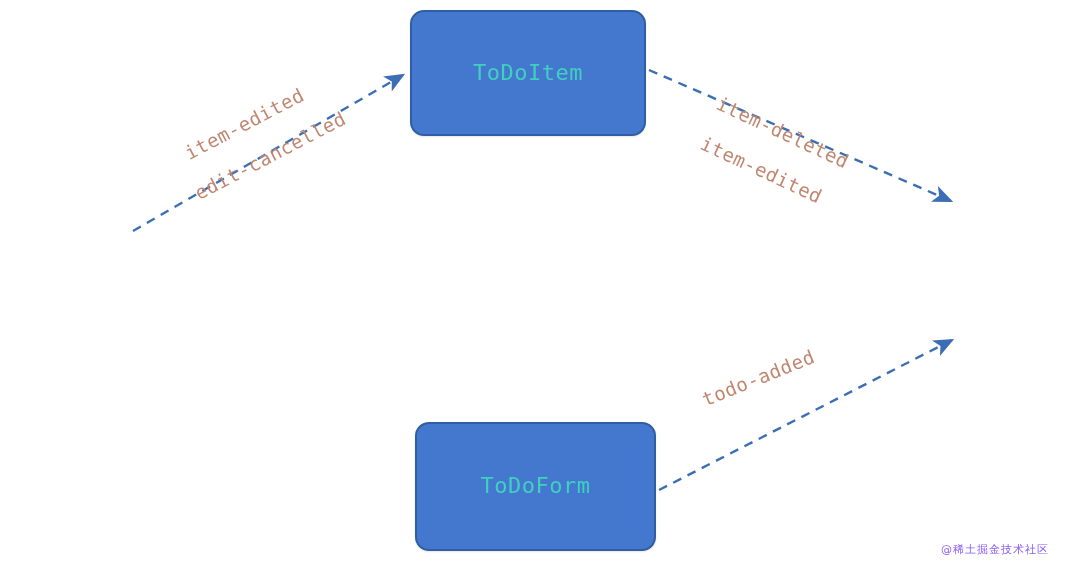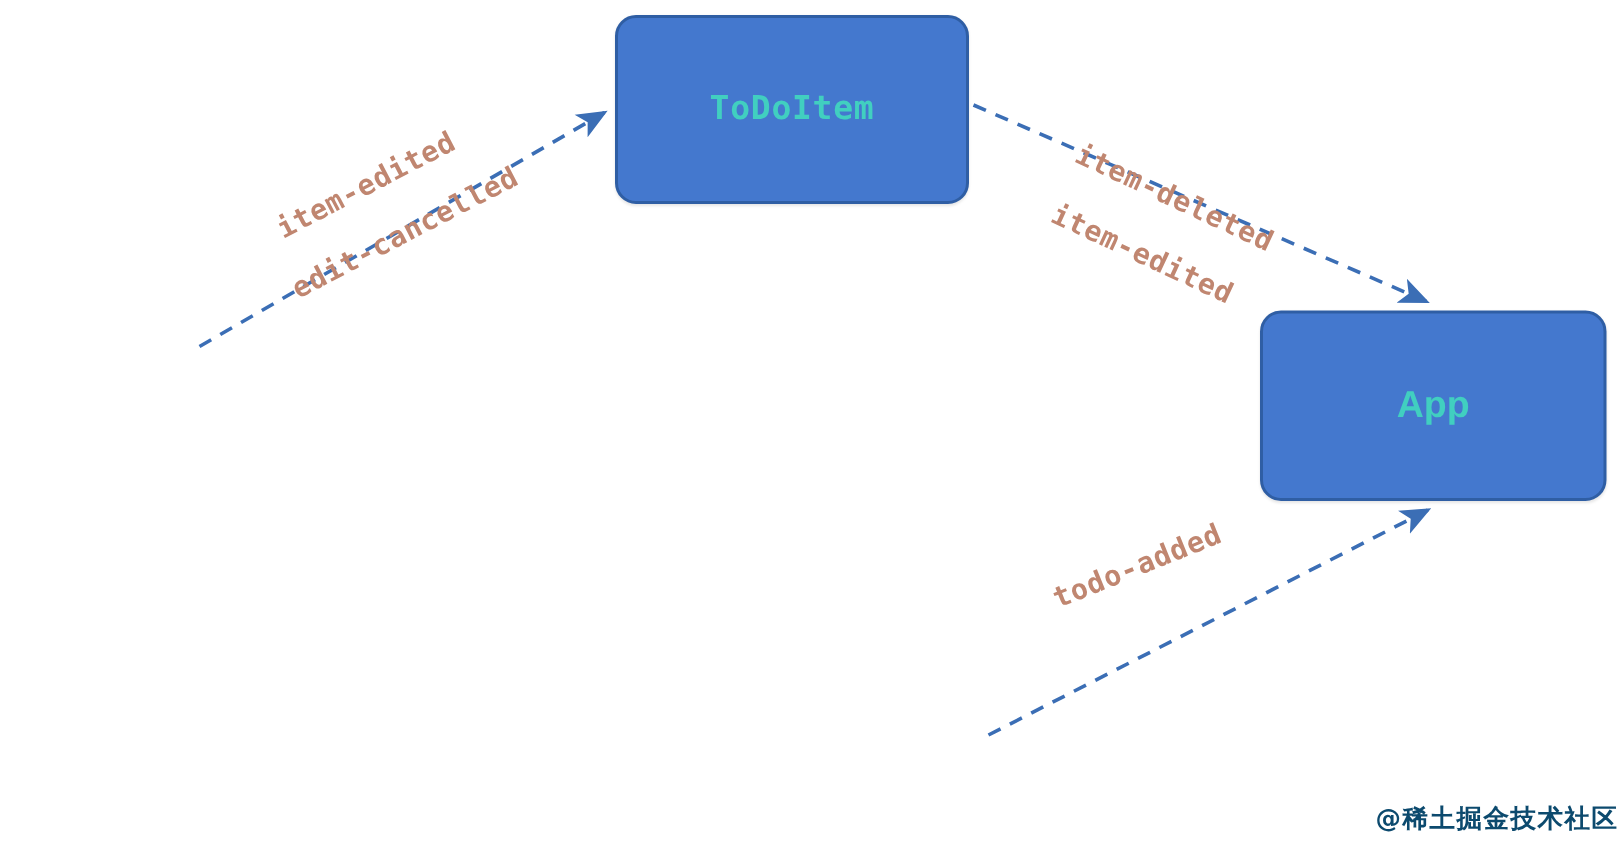--- a/index.html
+++ b/index.html
@@ -12,21 +12,20 @@
     width: 1079px;
     height: 568px;
     font-family: "Liberation Sans", sans-serif;
     overflow: hidden;
   }
   #canvas {
     position: relative;
     width: 1079px;
     height: 568px;
     background: #ffffff;
-    font-weight: bold;
   }
   #edge-layer {
     position: absolute;
     left: 0;
     top: 0;
     width: 1079px;
     height: 568px;
     pointer-events: none;
   }
   .node {
@@ -77,25 +76,25 @@
   #label-item-edited-left   { left: 186px; top: 143px; transform: rotate(-27.5deg); }
   #label-edit-cancelled     { left: 196px; top: 183px; transform: rotate(-27.5deg); }
   
   #label-item-deleted       { left: 718px;  top: 91px;  transform: rotate(25deg); }
   #label-item-edited-right  { left: 702px;  top: 131px; transform: rotate(25deg); }
   
   #label-todo-added         { left: 703px;  top: 389px; transform: rotate(-22deg); }
 
   #watermark {
     position: absolute;
-    right: 0;
+    right: 30px;
     bottom: 11px;
-    color: #0c4a6e;
+    color: #8b5cf6;
     font-family: "DejaVu Sans", sans-serif;
-    font-size: 17px;
+    font-size: 11px;
     letter-spacing: 1px;
     white-space: nowrap;
   }
 </style>
 </head>
 <body>
 
 <div id="canvas">
 
   <svg id="edge-layer" width="1079" height="568" viewBox="0 0 1079 568" xmlns="http://www.w3.org/2000/svg">
@@ -110,24 +109,24 @@
     <line x1="649" y1="70" x2="951" y2="201" stroke="#3b6eb5" stroke-width="2.4" stroke-dasharray="9,7" marker-end="url(#arrowhead)"></line>
 
     <line x1="659" y1="490" x2="952" y2="340" stroke="#3b6eb5" stroke-width="2.4" stroke-dasharray="9,7" marker-end="url(#arrowhead)"></line>
   </svg>
 
   <div class="node" id="node-todoitem">
     <span class="node-label">ToDoItem</span>
   </div>
 
 
-  <div class="node sans" id="node-app">
-    <span class="node-label">App</span>
+
+  <div class="node" id="node-todoform">
+    <span class="node-label">ToDoForm</span>
   </div>
-
 
   <div class="edge-label" id="label-item-edited-left">item-edited</div>
 
   <div class="edge-label" id="label-edit-cancelled">edit-cancelled</div>
 
   <div class="edge-label" id="label-item-deleted">item-deleted</div>
 
   <div class="edge-label" id="label-item-edited-right">item-edited</div>
 
   <div class="edge-label" id="label-todo-added">todo-added</div>

